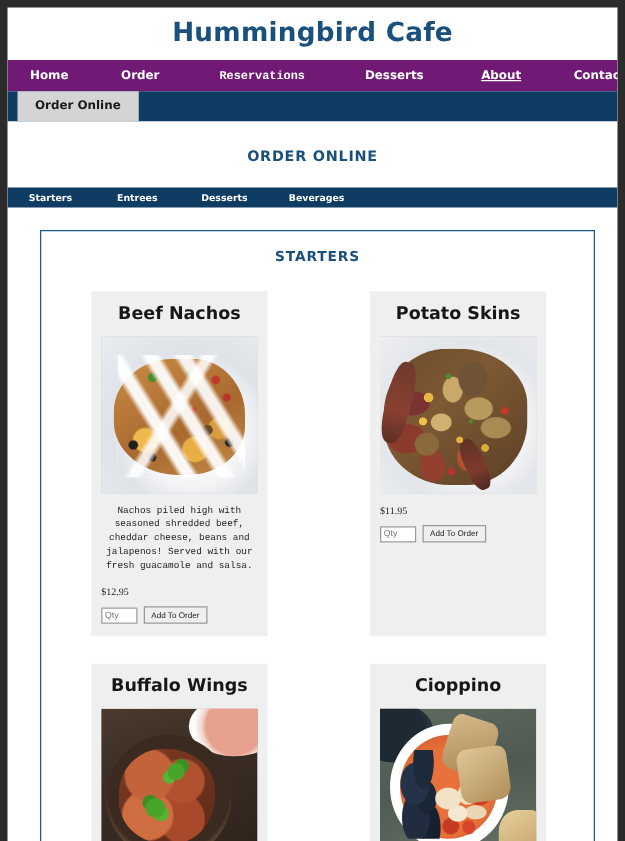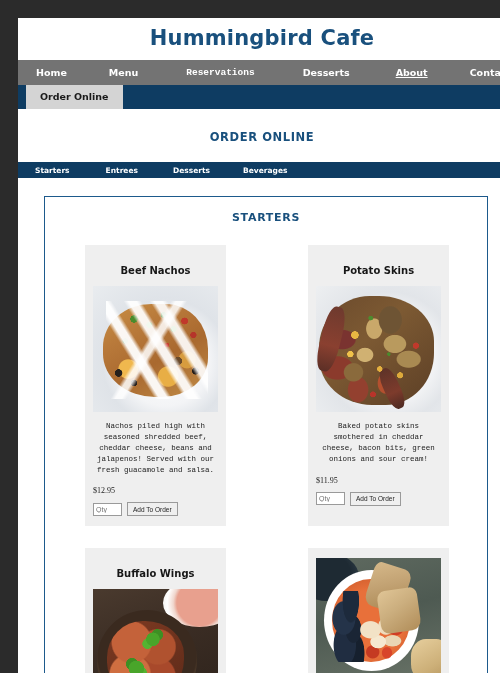--- a/index.html
+++ b/index.html
@@ -11,26 +11,26 @@
     width: 500px;
     height: 673px;
     overflow: hidden;
     background: #2b2b2b;
     font-family: "Liberation Sans", sans-serif;
   }
 
   
   .viewport {
     position: absolute;
-    left: 12px; top: 0;
+    left: 0; top: 0;
     width: 428px;
     height: 673px;
     background: #2b2b2b;
     box-sizing: border-box;
-    padding: 18px 6px 0 6px;
+    padding: 6px 6px 0 6px;
   }
   .page {
     position: relative;
     width: 488px;
     height: 667px;
     background: #ffffff;
     overflow: hidden;
     box-sizing: border-box;
   }
 
@@ -42,21 +42,21 @@
     font-weight: bold;
     letter-spacing: 0.2px;
     padding: 9px 0 10px 0;
     margin: 0;
     line-height: 1.1;
     font-family: "DejaVu Sans", sans-serif;
   }
 
   
   .main-nav {
-    background: #737373;
+    background: #701a75;
     height: 25px;
     position: relative;
   }
   .main-nav ul {
     list-style: none;
     margin: 0;
     padding: 0;
     display: flex;
     height: 25px;
     align-items: center;
@@ -164,25 +164,25 @@
     background: #efefef;
     margin: 0 0 22px 0;
     box-sizing: border-box;
     padding: 10px 0 0 0;
   }
   .menu-card.card-left  { margin-left: 32px; }
   .menu-card.card-right { margin-right: 30px; }
 
   .card-title {
     text-align: center;
-    font-size: 10px;
+    font-size: 14px;
     font-weight: bold;
     color: #171717;
     font-family: "DejaVu Sans", sans-serif;
-    margin: 10px 0 10px 0;
+    margin: 0 0 10px 0;
     padding: 0 4px;
   }
   .card-photo {
     width: 125px;
     height: 126px;
     margin: 0 auto;
     position: relative;
     overflow: hidden;
     background: #cfcfcf;
   }
@@ -430,21 +430,21 @@
 <body>
 
 <div class="viewport">
   <div class="page">
 
     <h1 class="site-title">Hummingbird Cafe</h1>
 
     <nav class="main-nav">
       <ul>
         <li class="nav-home">Home</li>
-        <li class="nav-menu">Menu</li>
+        <li class="nav-menu">Order</li>
         <li class="nav-reserve">Reservations</li>
         <li class="nav-catering">Desserts</li>
         <li class="nav-about">About</li>
         <li class="nav-contact">Contact</li>
 
       </ul>
     </nav>
 
     <div class="subnav-row">
       <div class="nav-active">Order Online</div>
@@ -486,41 +486,41 @@
         <article class="menu-card card-right">
           <div class="card-title">Potato Skins</div>
           <div class="card-photo">
             <div class="ph skins-plate"></div>
             <div class="skins-food"></div>
             <div class="skins-carrot"></div>
             <div class="skins-carrot2"></div>
             <div class="skins-accents"></div>
           </div>
           <div class="card-body">
-            <p class="card-desc">Baked potato skins smothered in cheddar cheese, bacon bits, green onions and sour cream!</p>
             <div class="card-price">$11.95</div>
             <div class="card-form">
               <input class="qty-input" type="text" placeholder="Qty" style="">
               <button class="add-btn">Add To Order</button>
             </div>
           </div>
         </article>
 
         <article class="menu-card card-left">
           <div class="card-title">Buffalo Wings</div>
           <div class="card-photo">
             <div class="ph wings-bg"></div>
             <div class="wings-dip"></div>
             <div class="wings-bowl"></div>
             <div class="wings-pile"></div>
             <div class="wings-herb"></div>
           </div>
         </article>
 
         <article class="menu-card card-right">
+          <div class="card-title">Cioppino</div>
           <div class="card-photo">
             <div class="ph cio-bg"></div>
             <div class="cio-darkplate"></div>
             <div class="cio-sideplate"></div>
             <div class="cio-bowl"></div>
             <div class="cio-broth"></div>
             <div class="cio-mussels"></div>
             <div class="cio-seafood"></div>
             <div class="cio-bread1"></div>
             <div class="cio-bread2"></div>

